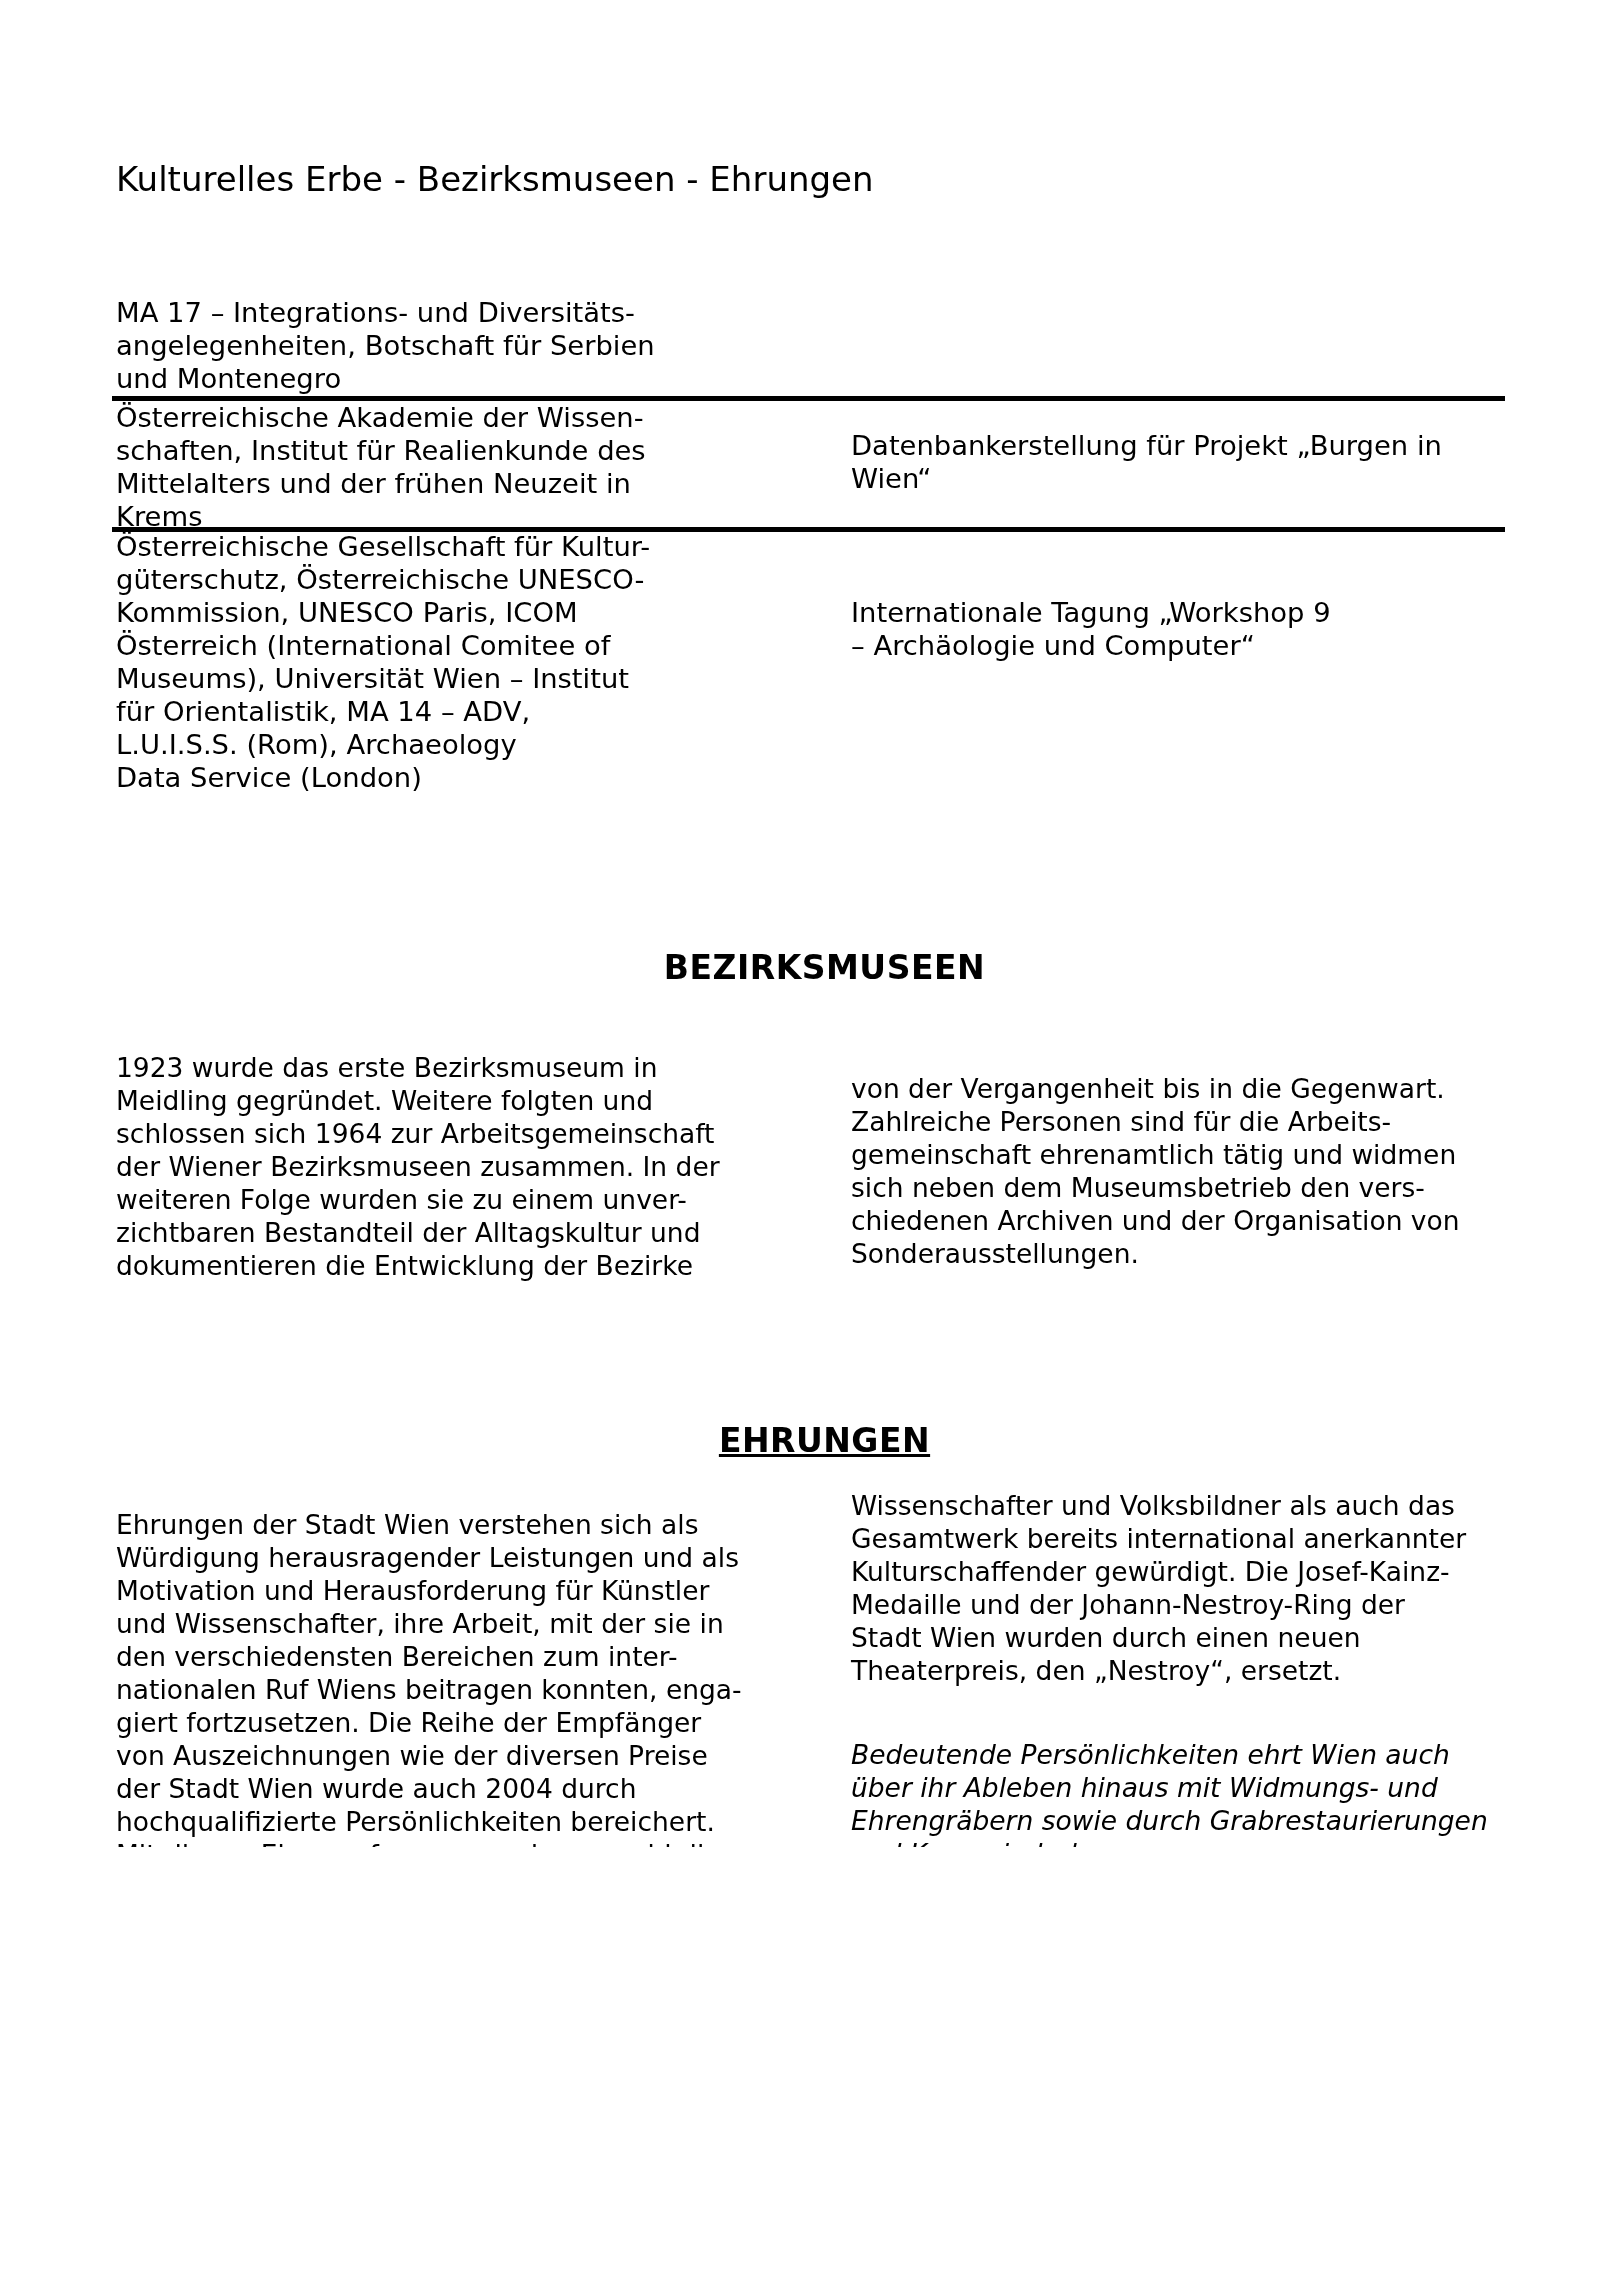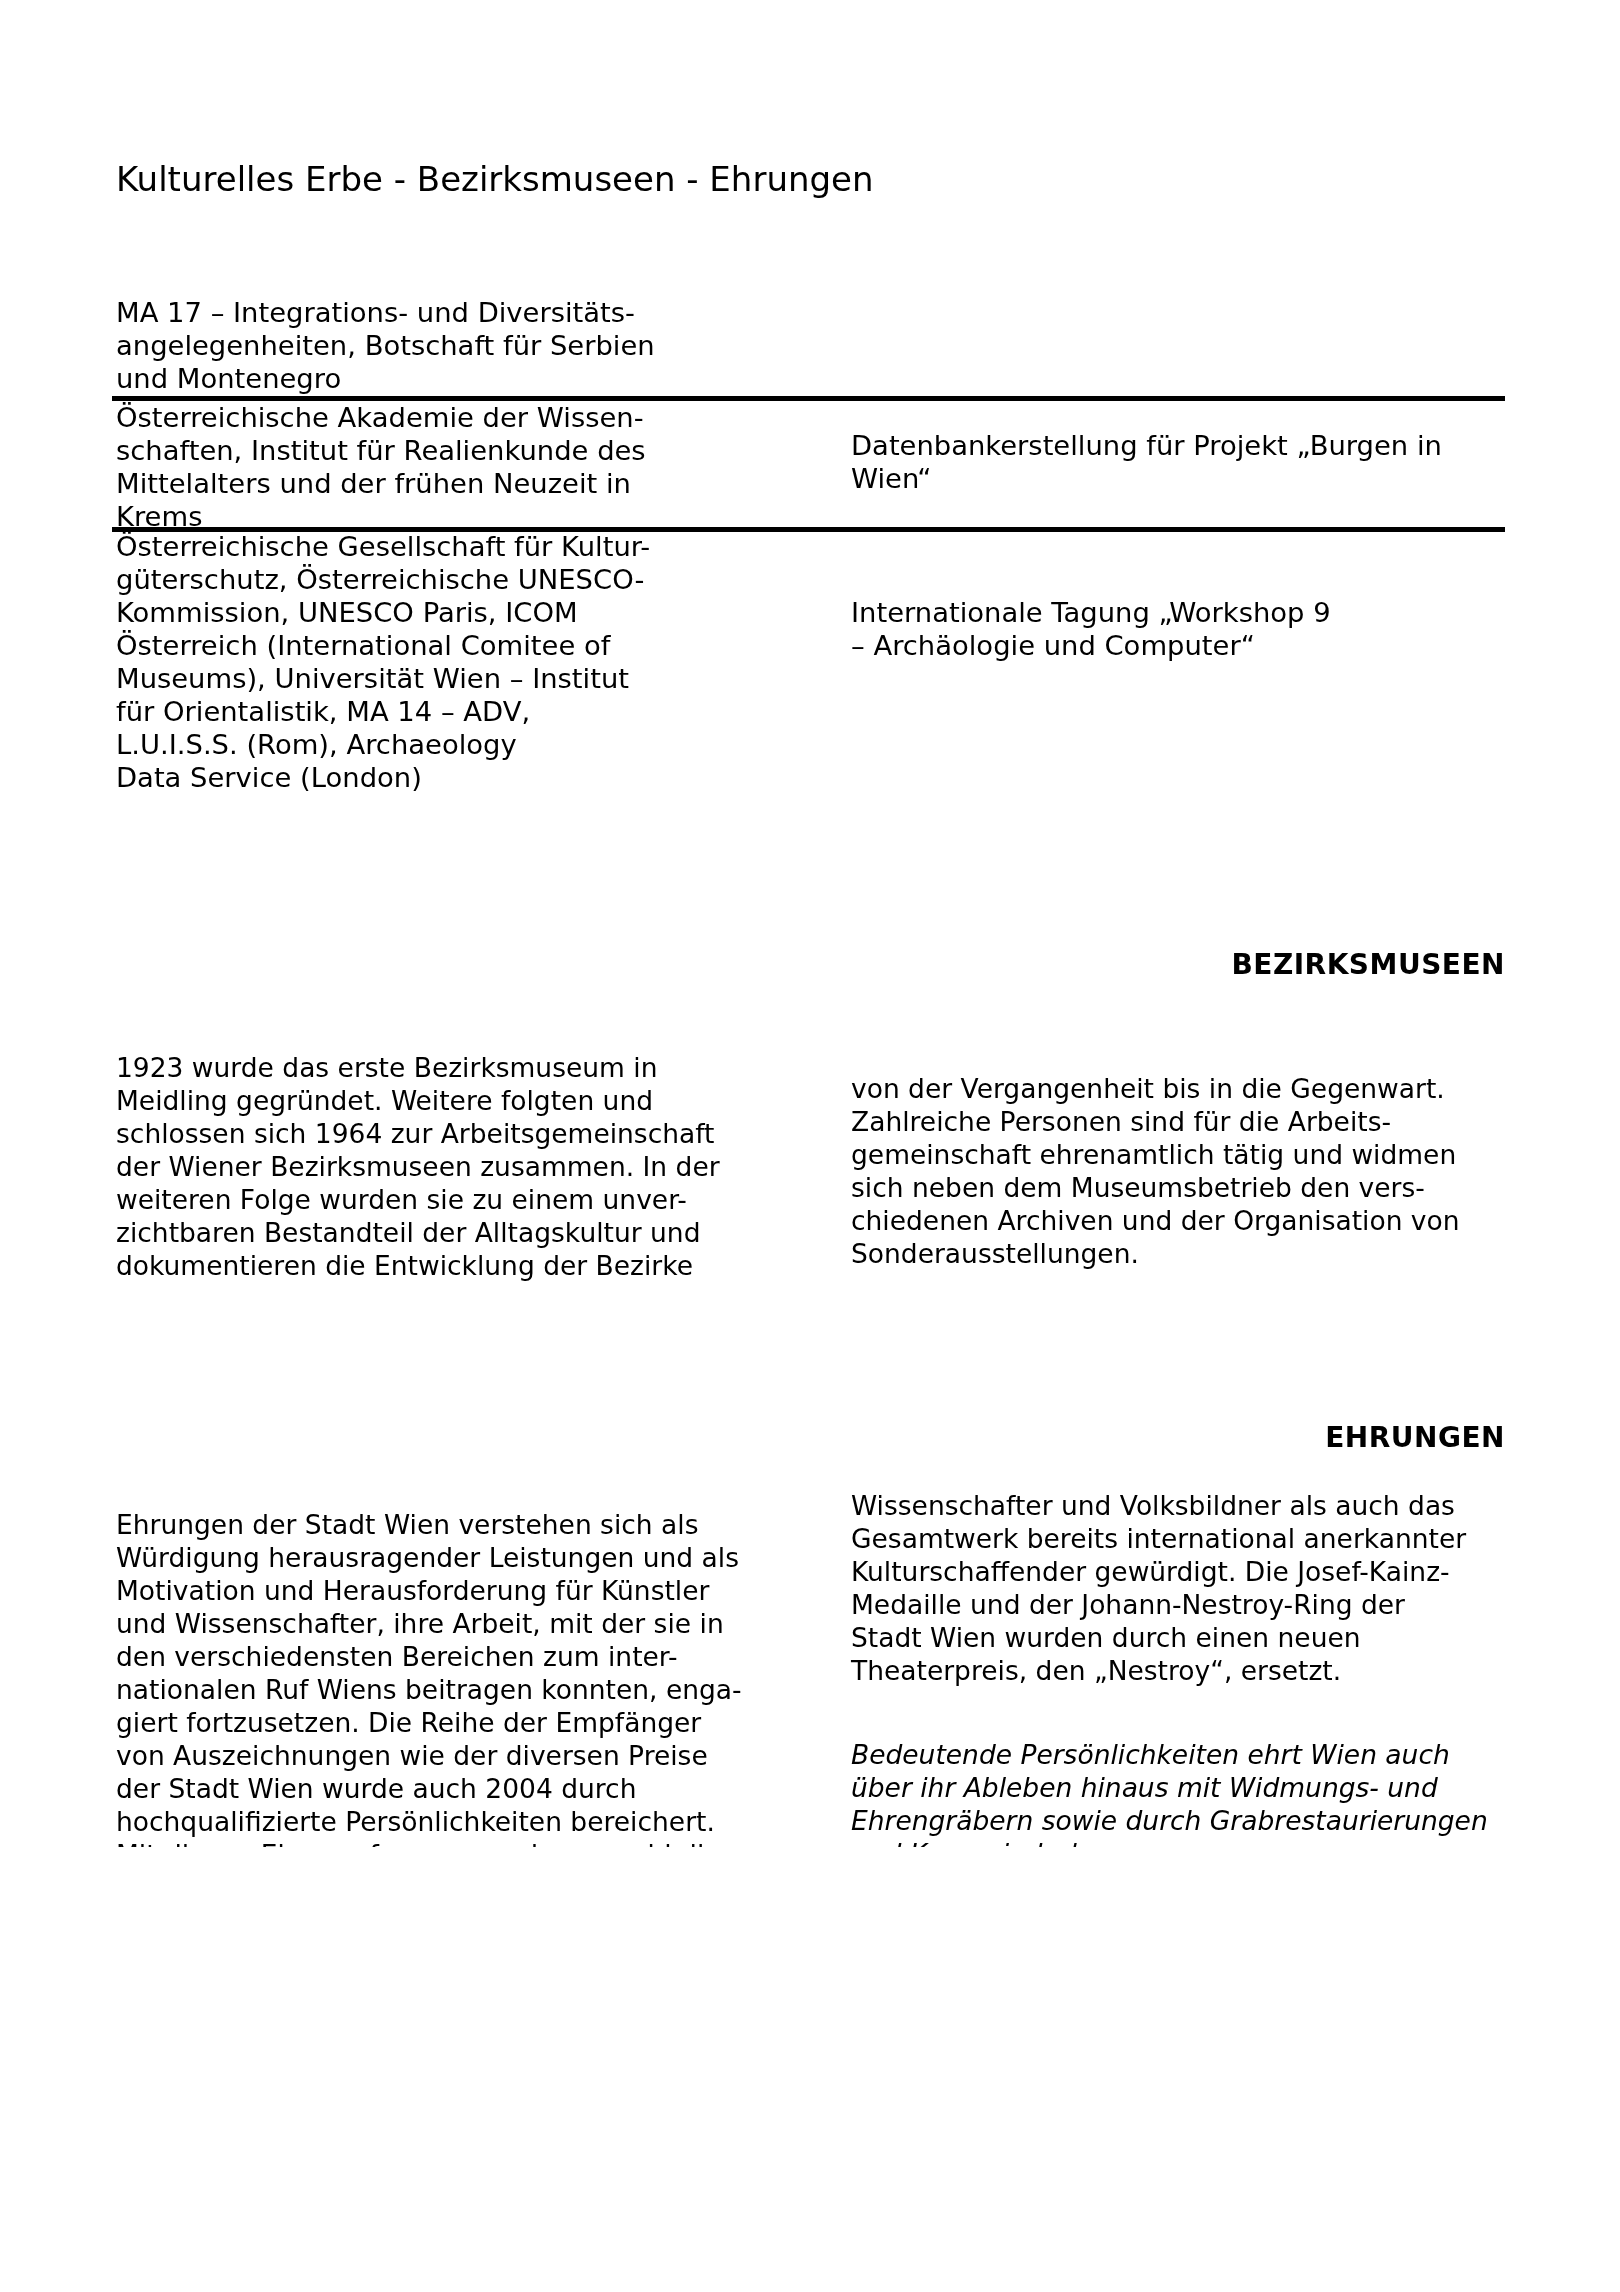--- a/index.html
+++ b/index.html
@@ -38,24 +38,24 @@
   }
   .rule {
     position: absolute;
     left: 112px;
     width: 1393px;
     height: 4.9px;
     background: #000000;
   }
   .section-heading {
     position: absolute;
-    left: 112px;
+    left: 128px;
     width: 1393px;
-    text-align: right;
-    font-size: 28px;
+    text-align: center;
+    font-size: 33px;
     font-weight: bold;
     letter-spacing: 0.5px;
     white-space: pre-line;
   }
   .page-number {
     position: absolute;
     left: 114px;
     top: 1984px;
     font-size: 37px;
     white-space: pre-line;
@@ -103,21 +103,21 @@
 weiteren Folge wurden sie zu einem unver-
 zichtbaren Bestandteil der Alltagskultur und
 dokumentieren die Entwicklung der Bezirke</div>
   <div class="body-text" style="left:851px; top:1051px;margin-top:21px;">von der Vergangenheit bis in die Gegenwart.
 Zahlreiche Personen sind für die Arbeits-
 gemeinschaft ehrenamtlich tätig und widmen
 sich neben dem Museumsbetrieb den vers-
 chiedenen Archiven und der Organisation von
 Sonderausstellungen.</div>
 
-  <div class="section-heading" style="top:1421px;">EHRUNGEN</div>
+  <div class="section-heading" style="top:1421px;text-decoration:underline;">EHRUNGEN</div>
 
   <div class="body-text" style="left:116px; top:1508px;">Ehrungen der Stadt Wien verstehen sich als
 Würdigung herausragender Leistungen und als
 Motivation und Herausforderung für Künstler
 und Wissenschafter, ihre Arbeit, mit der sie in
 den verschiedensten Bereichen zum inter-
 nationalen Ruf Wiens beitragen konnten, enga-
 giert fortzusetzen. Die Reihe der Empfänger
 von Auszeichnungen wie der diversen Preise
 der Stadt Wien wurde auch 2004 durch

